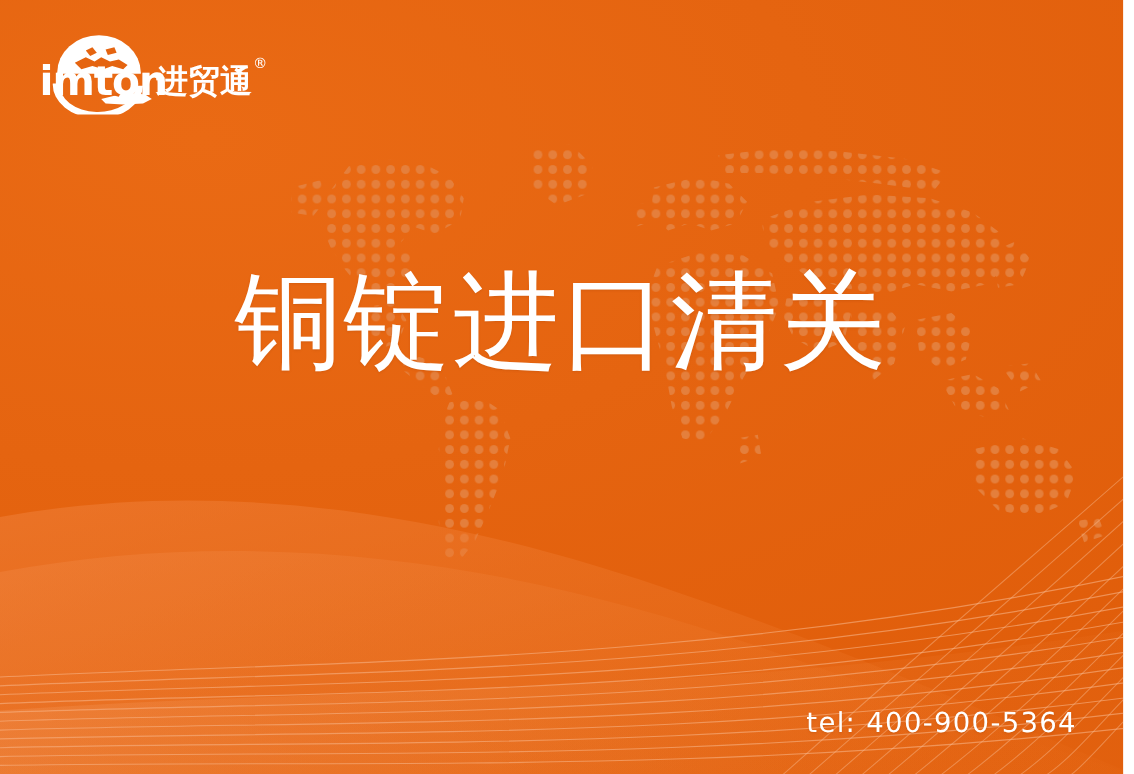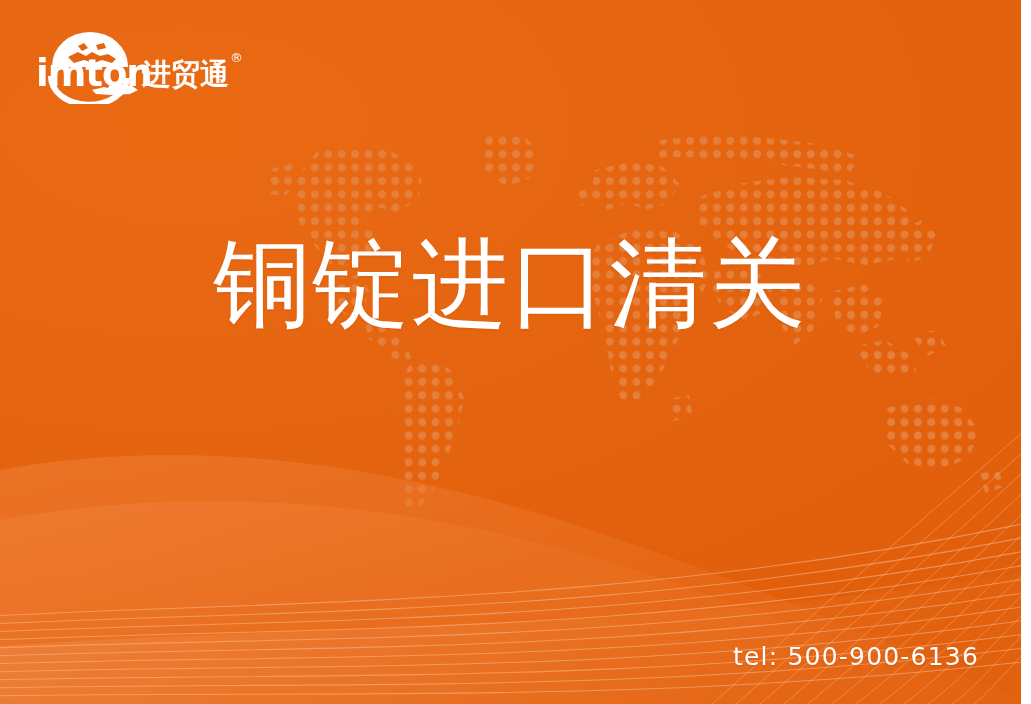--- a/index.html
+++ b/index.html
@@ -37,21 +37,21 @@
     width:215px;height:78px;
     display:block;
   }
   #logo svg{display:block;}
   
   #headline{
     position:absolute;
     left:0;right:0;top:228px;
     text-align:center;
     color:#ffffff;
-    font-family:Liberation Mono, monospace;
+    font-family:Liberation Sans, sans-serif;
     font-size:97px;
     line-height:127px;
     font-weight:400;
     letter-spacing:2px;
     text-shadow:0 1px 2px rgba(140,55,0,.18);
     user-select:none;
   }
   #headline .hl-line{display:block;white-space:nowrap;}
   
   #phone{
@@ -200,15 +200,15 @@
       <text x="2" y="60" font-family="DejaVu Sans, Liberation Sans, sans-serif" font-size="37" font-weight="bold" fill="#ffffff" letter-spacing="-1">imton</text>
       <text x="108" y="58" font-family="DejaVu Sans, Liberation Sans, sans-serif" font-size="29" font-weight="bold" fill="#ffffff" letter-spacing="0">进贸通</text>
       <text x="196" y="36" font-family="DejaVu Sans, Liberation Sans, sans-serif" font-size="13" fill="#ffffff">®</text>
     </svg>
   </div>
 
   <div id="headline">
     <span class="hl-line">铜锭进口清关</span>
   </div>
 
-  <div id="phone">tel: 500-900-6136</div>
+  <div id="phone">tel: 400-900-5364</div>
 
 </div>
 
 </body></html>

